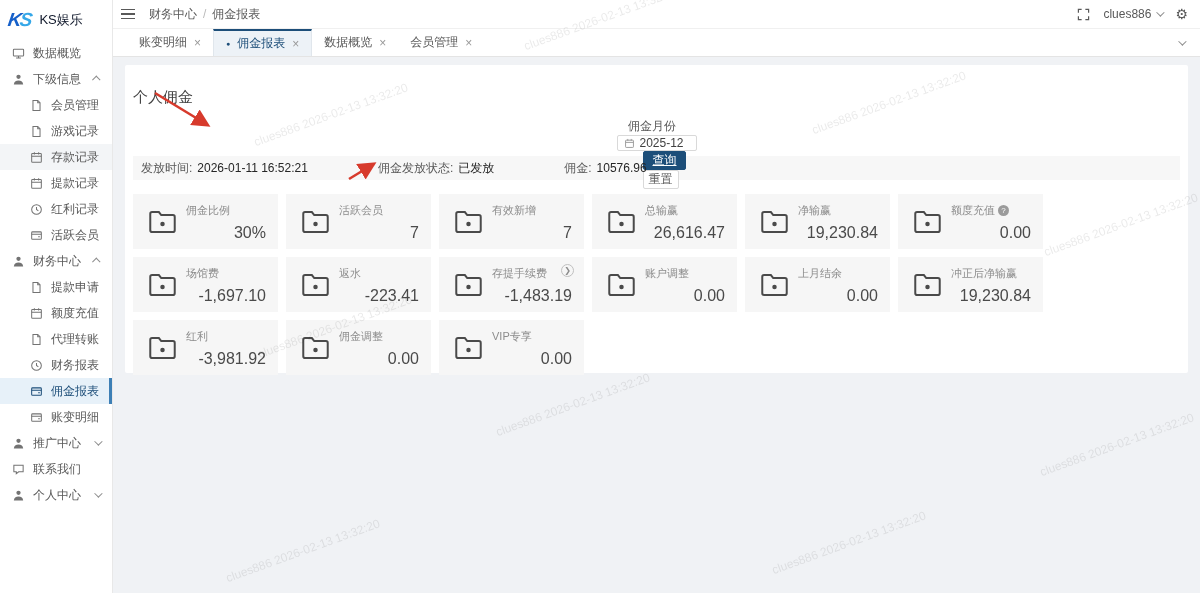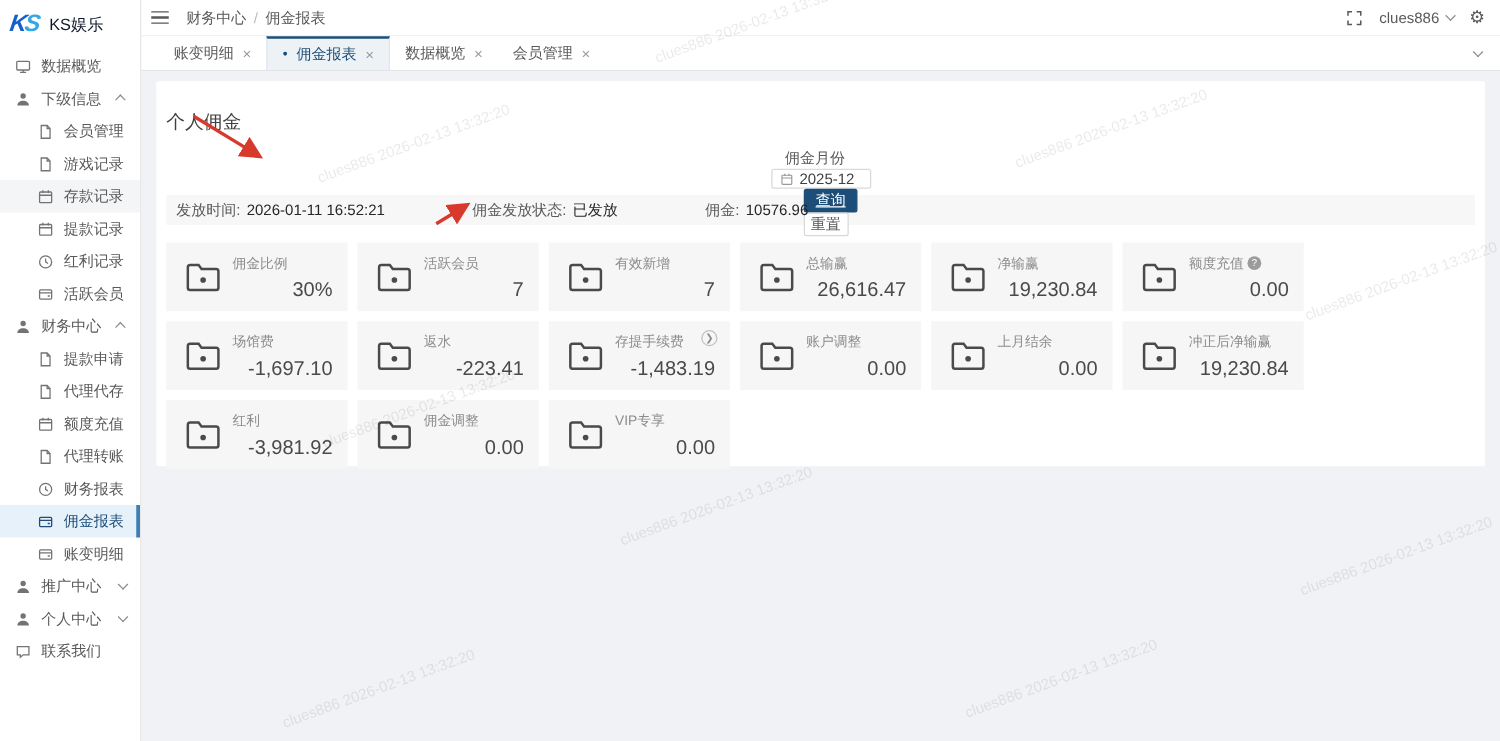--- a/index.html
+++ b/index.html
@@ -175,29 +175,20 @@
           <svg width="13" height="13" viewBox="0 0 14 14" fill="none" stroke="currentColor" stroke-width="1.1">
             <path d="M3.2 1.5h5.1l2.5 2.5v8.5H3.2z"></path>
             <path d="M8.3 1.5v2.6h2.5"></path>
           </svg>
         </span>
         <span>提款申请</span>
       </div>
       <div class="menu-item sub">
         <span class="mi">
           <svg width="13" height="13" viewBox="0 0 14 14" fill="none" stroke="currentColor" stroke-width="1.1">
-            <path d="M3.2 1.5h5.1l2.5 2.5v8.5H3.2z"></path>
-            <path d="M8.3 1.5v2.6h2.5"></path>
-          </svg>
-        </span>
-        <span>代理代存</span>
-      </div>
-      <div class="menu-item sub">
-        <span class="mi">
-          <svg width="13" height="13" viewBox="0 0 14 14" fill="none" stroke="currentColor" stroke-width="1.1">
             <rect x="1.8" y="2.8" width="10.4" height="9.2" rx="0.8"></rect>
             <path d="M1.8 5.6h10.4M4.7 1.3v2.4M9.3 1.3v2.4"></path>
           </svg>
         </span>
         <span>额度充值</span>
       </div>
       <div class="menu-item sub">
         <span class="mi">
           <svg width="13" height="13" viewBox="0 0 14 14" fill="none" stroke="currentColor" stroke-width="1.1">
             <path d="M3.2 1.5h5.1l2.5 2.5v8.5H3.2z"></path>
@@ -238,35 +229,35 @@
           <svg width="13" height="13" viewBox="0 0 14 14">
             <circle cx="7" cy="4.1" r="2.3" fill="currentColor"></circle>
             <path d="M2 12.3c0-2.7 2.2-4.1 5-4.1s5 1.4 5 4.1z" fill="currentColor"></path>
           </svg>
         </span>
         <span>推广中心</span>
         <span class="chev down"></span>
       </div>
       <div class="menu-item">
         <span class="mi">
+          <svg width="13" height="13" viewBox="0 0 14 14" fill="none" stroke="currentColor" stroke-width="1.1">
+            <path d="M2 2.5h10v7H7.2L4.6 11.6V9.5H2z"></path>
+          </svg>
+        </span>
+        <span>联系我们</span>
+      </div>
+      <div class="menu-item">
+        <span class="mi">
           <svg width="13" height="13" viewBox="0 0 14 14">
             <circle cx="7" cy="4.1" r="2.3" fill="currentColor"></circle>
             <path d="M2 12.3c0-2.7 2.2-4.1 5-4.1s5 1.4 5 4.1z" fill="currentColor"></path>
           </svg>
         </span>
         <span>个人中心</span>
         <span class="chev down"></span>
-      </div>
-      <div class="menu-item">
-        <span class="mi">
-          <svg width="13" height="13" viewBox="0 0 14 14" fill="none" stroke="currentColor" stroke-width="1.1">
-            <path d="M2 2.5h10v7H7.2L4.6 11.6V9.5H2z"></path>
-          </svg>
-        </span>
-        <span>联系我们</span>
       </div>
     </div>
 </div>
 
 <div class="main">
   <div class="topbar">
     <span class="hamburger">
         <i></i>
         <i></i>
         <i></i>

